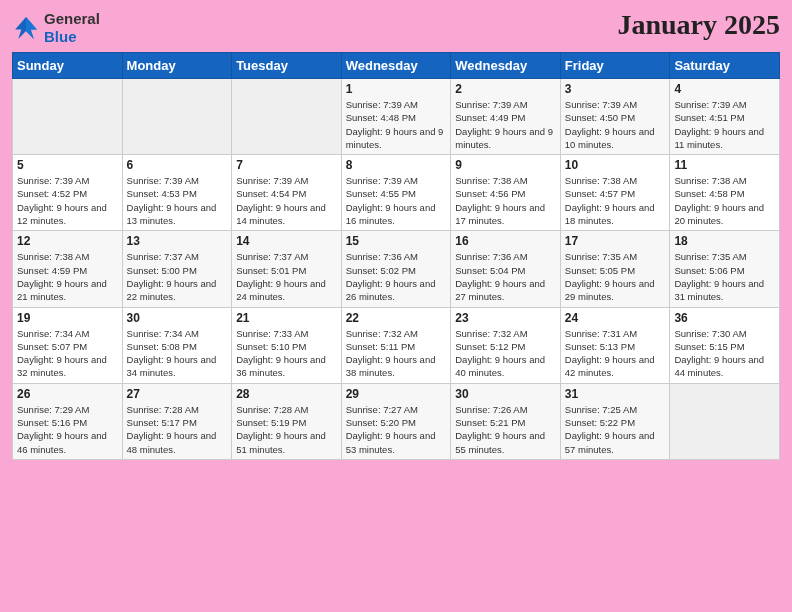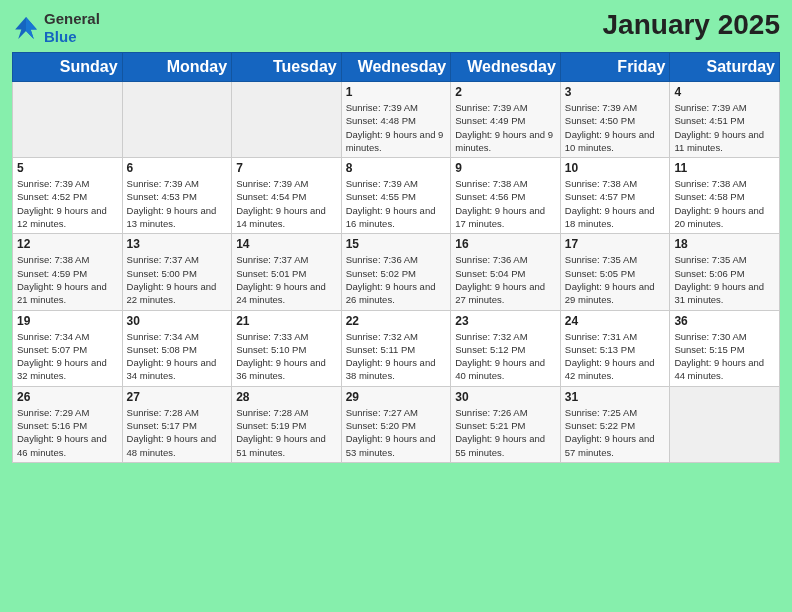--- a/index.html
+++ b/index.html
@@ -6,21 +6,21 @@
     body {
       font-family: Arial, sans-serif;
       background: #fff;
       width: 792px;
       min-height: 612px;
       padding: 0;
     }
     .page {
       width: 792px;
       min-height: 612px;
-      background: #86efac;
+      background: #f9a8d4;
       padding: 10px 12px 10px 12px;
     }
     .header {
       display: flex;
       align-items: flex-start;
       justify-content: space-between;
       margin-bottom: 6px;
     }
     .logo {
       display: flex;
@@ -39,37 +39,38 @@
       height: 28px;
     }
     .title-block {
       text-align: right;
     }
     .title-block h1 {
       font-size: 28px;
       font-weight: bold;
       color: #222;
       line-height: 1.1;
+      font-family: Liberation Serif, serif;
     }
     .title-block .subtitle {
       font-size: 13px;
       color: #555;
     }
     .calendar {
       width: 100%;
       border-collapse: collapse;
       border: 1px solid #ccc;
     }
     .calendar th {
       background: #1565c0;
       color: #fff;
-      font-size: 16px;
+      font-size: 13px;
       font-weight: bold;
       padding: 5px 4px;
-      text-align: right;
+      text-align: left;
       border: 1px solid #1255a0;
     }
     .calendar td {
       vertical-align: top;
       border: 1px solid #ccc;
       padding: 3px 4px;
       width: calc(100% / 7);
       min-height: 80px;
       background: #fff;
     }

